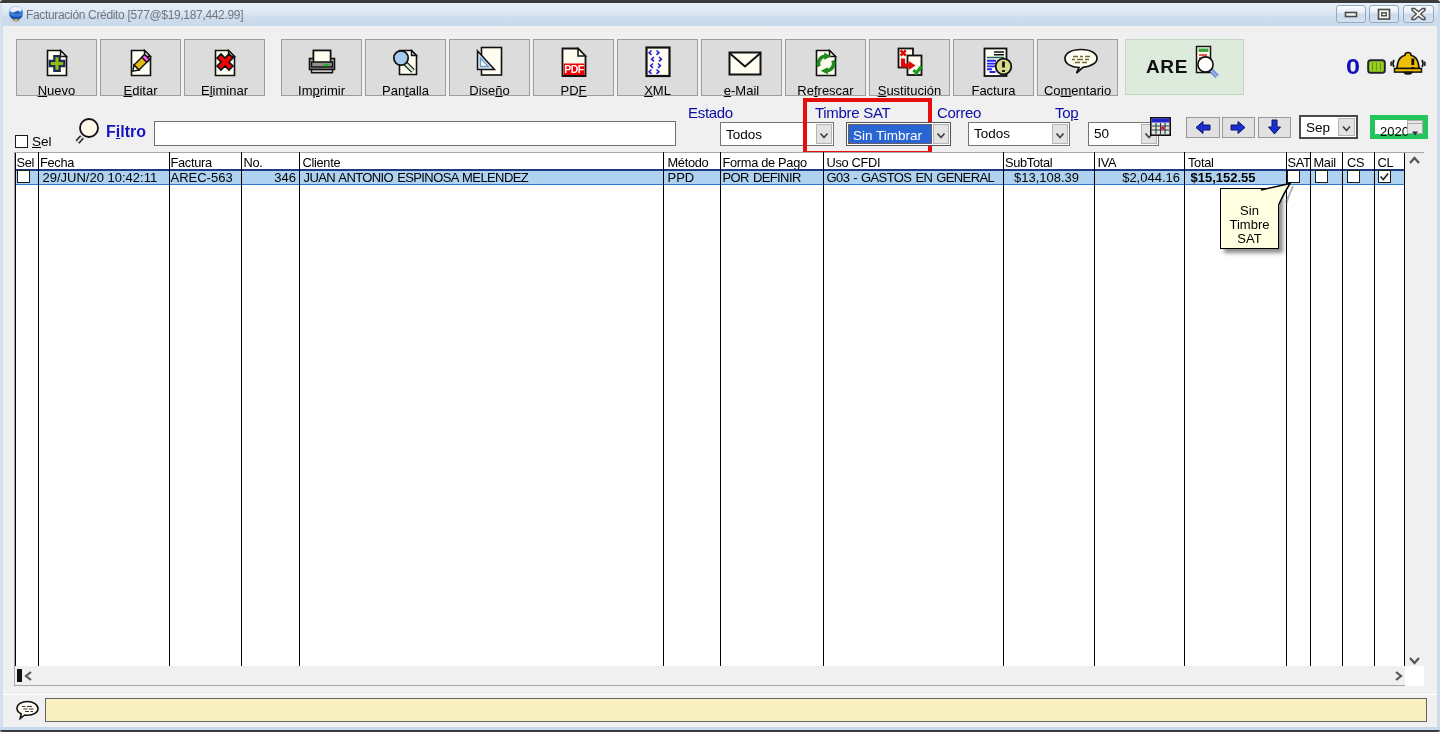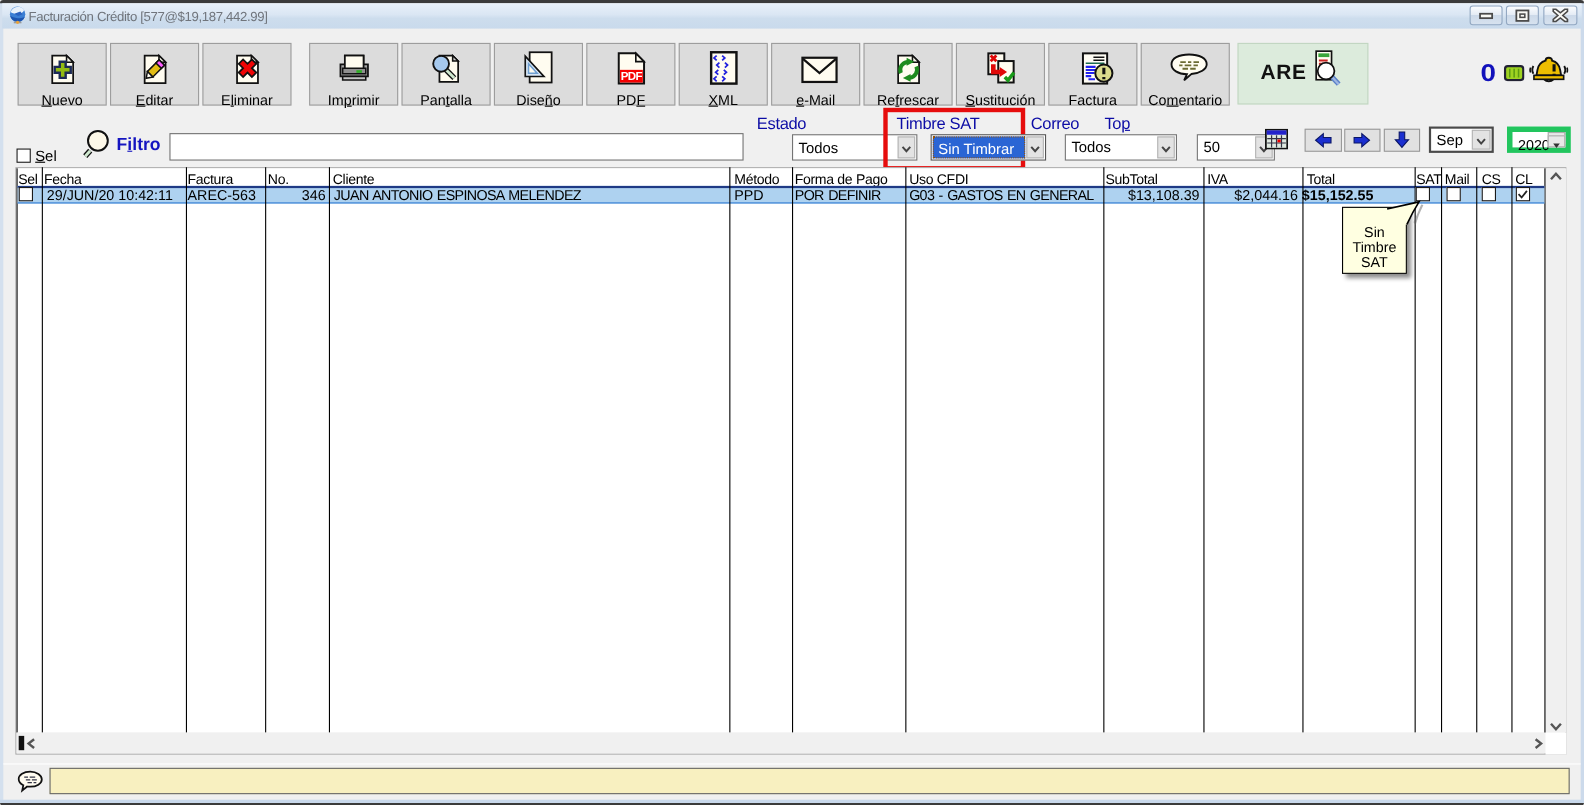--- a/index.html
+++ b/index.html
@@ -258,21 +258,21 @@
 </div>
 
 <div class="blue-label" style="left:937px;top:104px">Correo</div>
 <div class="combo" style="left:935px;top:122px;width:102px;height:23.5px">
  <div class="ar"><svg width="14" height="20" viewBox="0 0 14 20">
         <path d="M3.5 8.5 l3.5 4 3.5 -4" fill="none" stroke="#444" stroke-width="1.8"></path>
       </svg></div>
  <span style="position:absolute;left:5px;top:3px;font-size:13.5px">Todos</span>
 </div>
 
-<div class="blue-label" style="left:1004px;top:104px">To<u>p</u></div>
+<div class="blue-label" style="left:1055px;top:104px">To<u>p</u></div>
 <div class="combo" style="left:1055px;top:122px;width:71px;height:23.5px">
  <div class="ar"><svg width="14" height="20" viewBox="0 0 14 20">
         <path d="M3.5 8.5 l3.5 4 3.5 -4" fill="none" stroke="#444" stroke-width="1.8"></path>
       </svg></div>
  <span style="position:absolute;left:5px;top:3px;font-size:13.5px">50</span>
 </div>
 
 <svg class="abs" style="left:1150px;top:117px" width="21" height="19" viewBox="0 0 21 19">
  <rect x="0.8" y="0.8" width="19.4" height="17.4" fill="#dfe8df" stroke="#111" stroke-width="1.6"></rect>
  <rect x="1.5" y="1.5" width="18" height="4" fill="#2222cc"></rect>
@@ -349,23 +349,23 @@
 <div class="gridline" style="left:1374px"></div>
 
 <div class="cb" style="left:17px;top:170px"></div>
 <div class="cell" style="left:42.5px">29/JUN/20 10:42:11</div>
 <div class="cell" style="left:170.5px">AREC-563</div>
 <div class="cell" style="left:241px;width:55px;text-align:right">346</div>
 <div class="cell ls" style="left:303.5px">JUAN ANTONIO ESPINOSA MELENDEZ</div>
 <div class="cell" style="left:667.5px">PPD</div>
 <div class="cell ls" style="left:722.5px">POR DEFINIR</div>
 <div class="cell ls" style="left:826.5px">G03 - GASTOS EN GENERAL</div>
-<div class="cell" style="left:1002.5px;width:88px;text-align:right">$13,108.39</div>
+<div class="cell" style="left:1002.5px;width:88px;text-align:center">$13,108.39</div>
 <div class="cell" style="left:1094px;width:86px;text-align:right">$2,044.16</div>
-<div class="cell" style="left:1183.5px;width:79px;text-align:left;font-weight:bold">$15,152.55</div>
+<div class="cell" style="left:1183.5px;width:79px;text-align:center;font-weight:bold">$15,152.55</div>
 <div class="cb" style="left:1287px;top:170px"></div>
 <div class="cb" style="left:1315px;top:170px"></div>
 <div class="cb" style="left:1347px;top:170px"></div>
 <div class="cb" style="left:1378px;top:170px"></div>
 <svg class="abs" style="left:1378px;top:170px" width="13" height="13" viewBox="0 0 13 13">
     <path d="M2.5 6.5 l2.8 3 4.8 -6" fill="none" stroke="#222" stroke-width="1.6"></path>
   </svg>
 
 <div class="abs" style="left:1405.5px;top:152.5px;width:18px;height:513px;background:#f0f0f0"></div>
 <svg class="abs" style="left:1407px;top:155px" width="15" height="12" viewBox="0 0 15 12">

